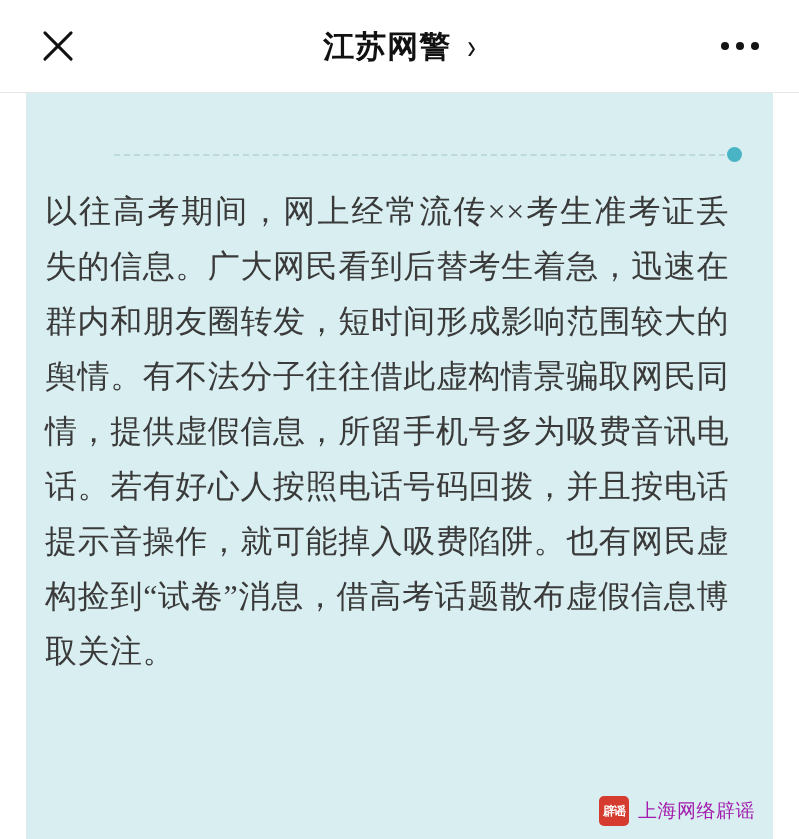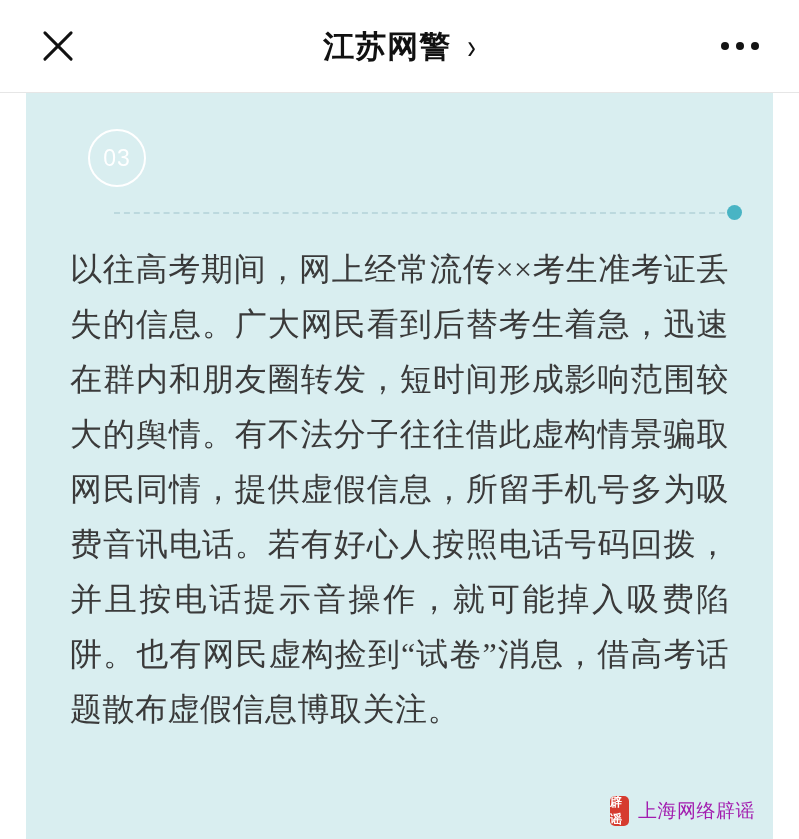--- a/index.html
+++ b/index.html
@@ -154,42 +154,42 @@
   .dash-dot {
     width: 15px;
     height: 15px;
     border-radius: 50%;
     background: #49b4c4;
     flex: 0 0 auto;
     margin-left: 2px;
   }
 
   .body-text {
-    margin: 22px 44px 0 44px;
+    margin: 22px 44px 0 19px;
     font-size: 32px;
     line-height: 1.72;
     color: #3a3a3a;
     text-align: justify;
     text-justify: inter-character;
     font-family: "Liberation Serif", serif;
     letter-spacing: 0.5px;
   }
 
   
   .account-chip {
     position: absolute;
     right: 18px;
     bottom: 14px;
     display: flex;
     align-items: center;
     gap: 9px;
     cursor: pointer;
   }
   .account-avatar {
-    width: 19px;
+    width: 30px;
     height: 30px;
     border-radius: 5px;
     background: #d63b2f;
     color: #ffffff;
     font-size: 12px;
     display: flex;
     align-items: center;
     justify-content: center;
     flex: 0 0 auto;
     font-weight: bold;
@@ -219,21 +219,20 @@
     <i></i>
     <i></i>
     <i></i>
   </div>
 </div>
 <div class="nav-divider"></div>
 
 <div class="card">
 
   <div class="heading-row">
-    <div class="heading-num">03</div>
   </div>
 
   <div class="dash-row">
     <div class="dash-line"></div>
     <div class="dash-dot"></div>
   </div>
 
   <div class="body-text">以往高考期间，网上经常流传××考生准考证丢失的信息。广大网民看到后替考生着急，迅速在群内和朋友圈转发，短时间形成影响范围较大的舆情。有不法分子往往借此虚构情景骗取网民同情，提供虚假信息，所留手机号多为吸费音讯电话。若有好心人按照电话号码回拨，并且按电话提示音操作，就可能掉入吸费陷阱。也有网民虚构捡到“试卷”消息，借高考话题散布虚假信息博取关注。</div>
 
   <div class="account-chip">

